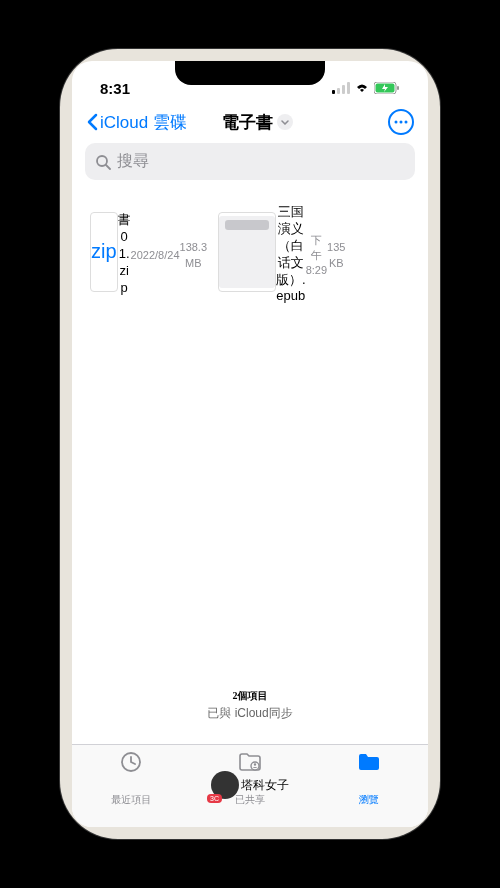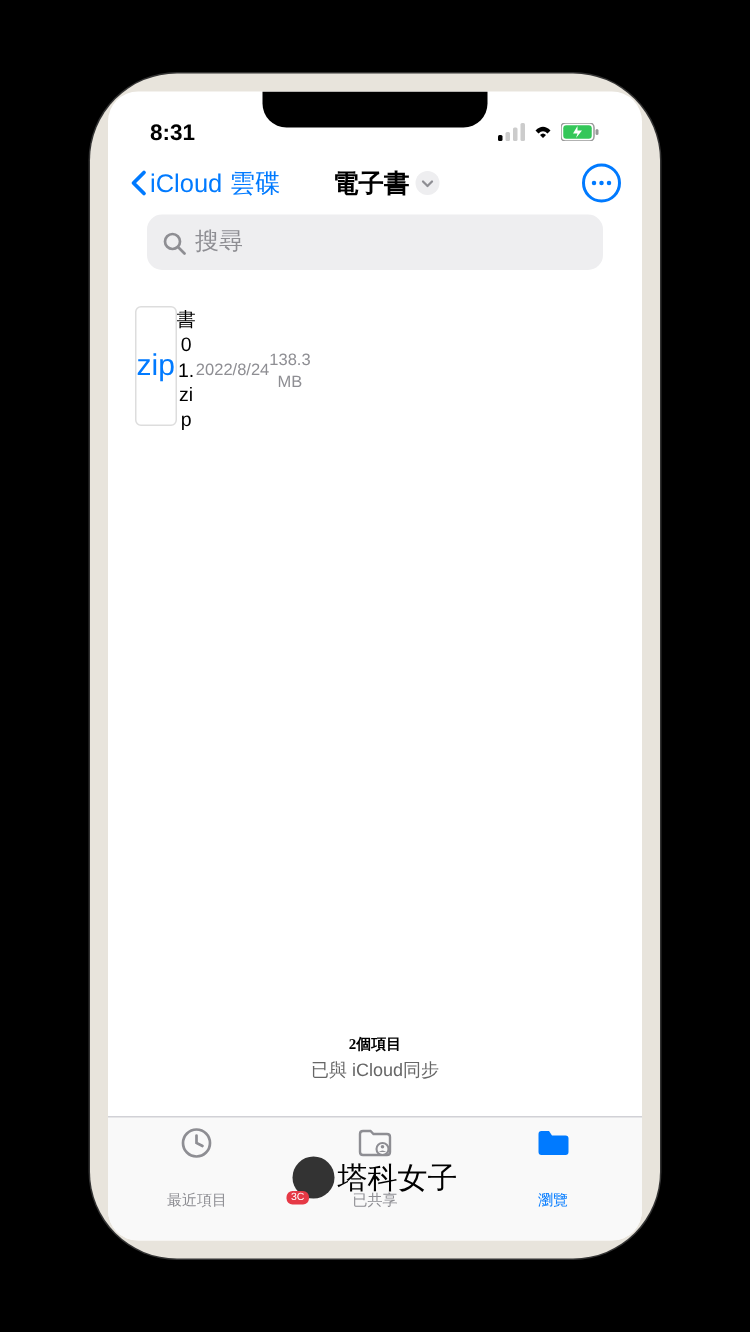--- a/index.html
+++ b/index.html
@@ -93,21 +93,21 @@
       width: 26px;
       height: 26px;
       border: 2px solid #007aff;
       border-radius: 50%;
       display: flex;
       align-items: center;
       justify-content: center;
       color: #007aff;
     }
     .search-bar {
-      margin: 0 26px 10px;
+      margin: 0 13px 10px;
       background: #eeeef0;
       border-radius: 10px;
       padding: 8px 10px;
       display: flex;
       align-items: center;
       gap: 6px;
       color: #8e8e93;
       font-size: 16px;
     }
     .content {
@@ -210,21 +210,21 @@
       height: 22px;
       display: flex;
       align-items: center;
       justify-content: center;
     }
     .watermark {
       position: absolute;
       bottom: 28px;
       left: 50%;
       transform: translateX(-50%);
-      font-size: 20px;
+      font-size: 12px;
       color: #000;
       z-index: 20;
       display: flex;
       align-items: center;
       gap: 2px;
     }
     .watermark-avatar {
       width: 28px;
       height: 28px;
       background: #333;
@@ -306,20 +306,28 @@
     <div class="content">
       <div class="file-grid">
         <div class="file-item">
           <div class="file-icon zip">
             <span>zip</span>
           </div>
           <div class="file-name">書 01.zip</div>
           <div class="file-meta">2022/8/24</div>
           <div class="file-meta">138.3 MB</div>
         </div>
+        <div class="file-item">
+          <div class="file-icon">
+            <div class="epub-icon"></div>
+          </div>
+          <div class="file-name">三国演义（白话文版）.epub</div>
+          <div class="file-meta">下午8:29</div>
+          <div class="file-meta">135 KB</div>
+        </div>
       </div>
 
       <div class="footer-info">
         <div class="item-count">2個項目</div>
         <div class="sync-status">已與 iCloud同步</div>
       </div>
     </div>
 
     <div class="tab-bar">
       <div class="tab-item">

